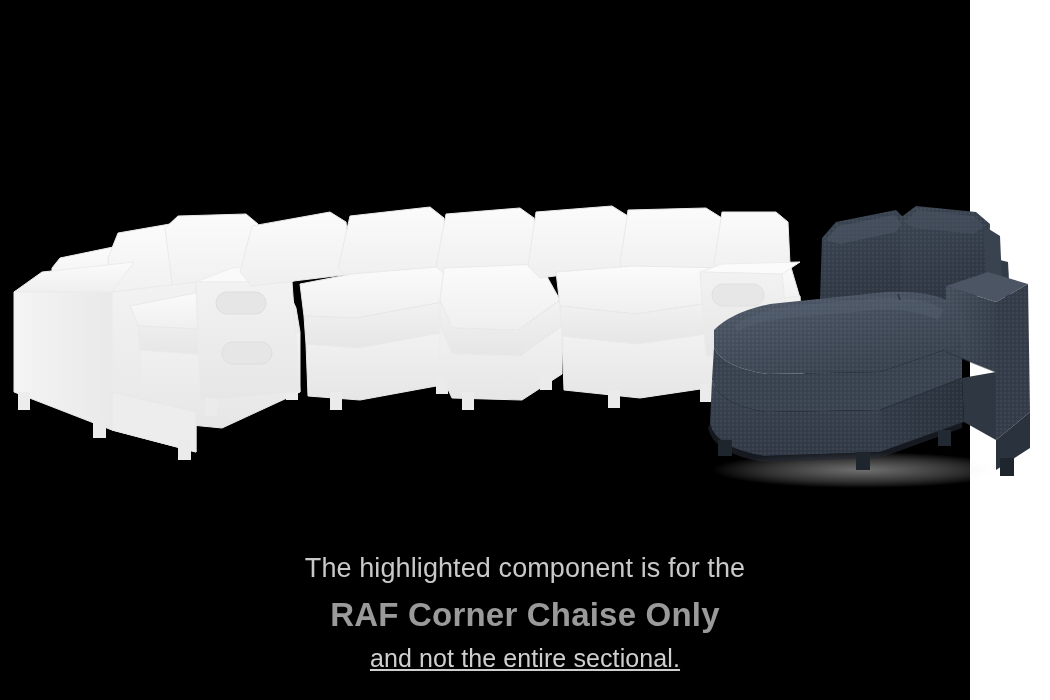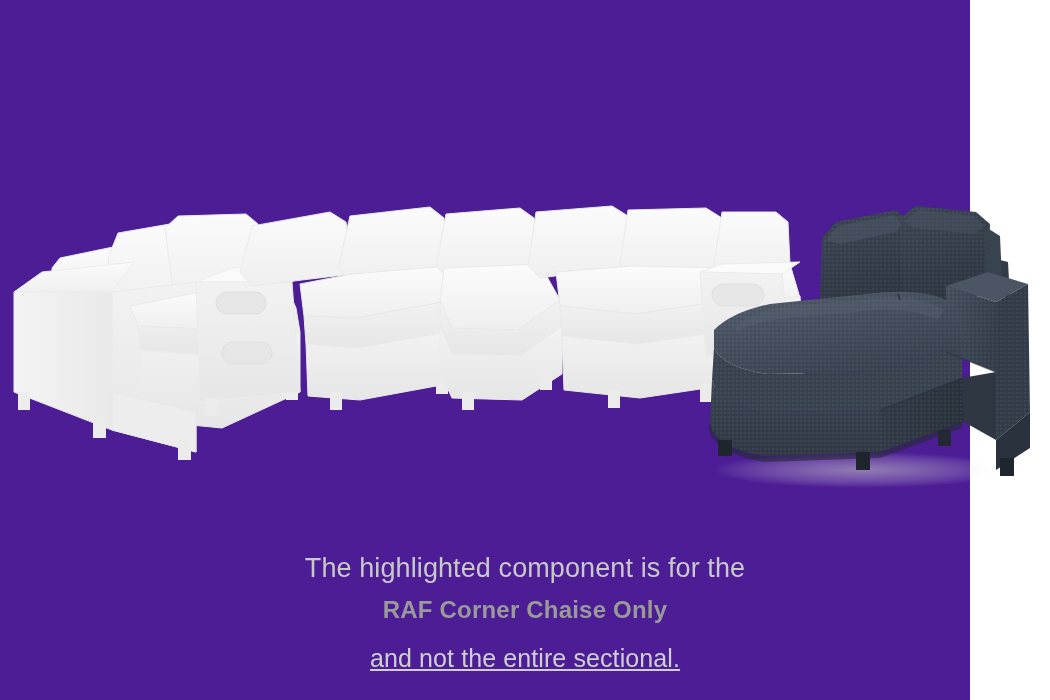--- a/index.html
+++ b/index.html
@@ -12,21 +12,21 @@
     width: 1050px;
     height: 700px;
     overflow: hidden;
     font-family: "Liberation Sans", sans-serif;
     position: relative;
   }
   #stage {
     position: relative;
     width: 970px;
     height: 700px;
-    background: #4c1d95;
+    background: #000000;
   }
   
   #product-illustration {
     position: absolute;
     left: 0;
     top: 0;
     width: 1050px;
     height: 520px;
   }
   #product-illustration svg {
@@ -52,21 +52,21 @@
     position: absolute;
     top: 553px;
     font-size: 27px;
     font-weight: 400;
     letter-spacing: 0.1px;
     color: #c9c9c9;
   }
   #caption-line-2 {
     position: absolute;
     top: 596px;
-    font-size: 24px;
+    font-size: 33px;
     font-weight: 700;
     letter-spacing: 0.2px;
     color: #9a9a9a;
   }
   #caption-line-3 {
     position: absolute;
     top: 644px;
     font-size: 25px;
     font-weight: 400;
     letter-spacing: 0.1px;

